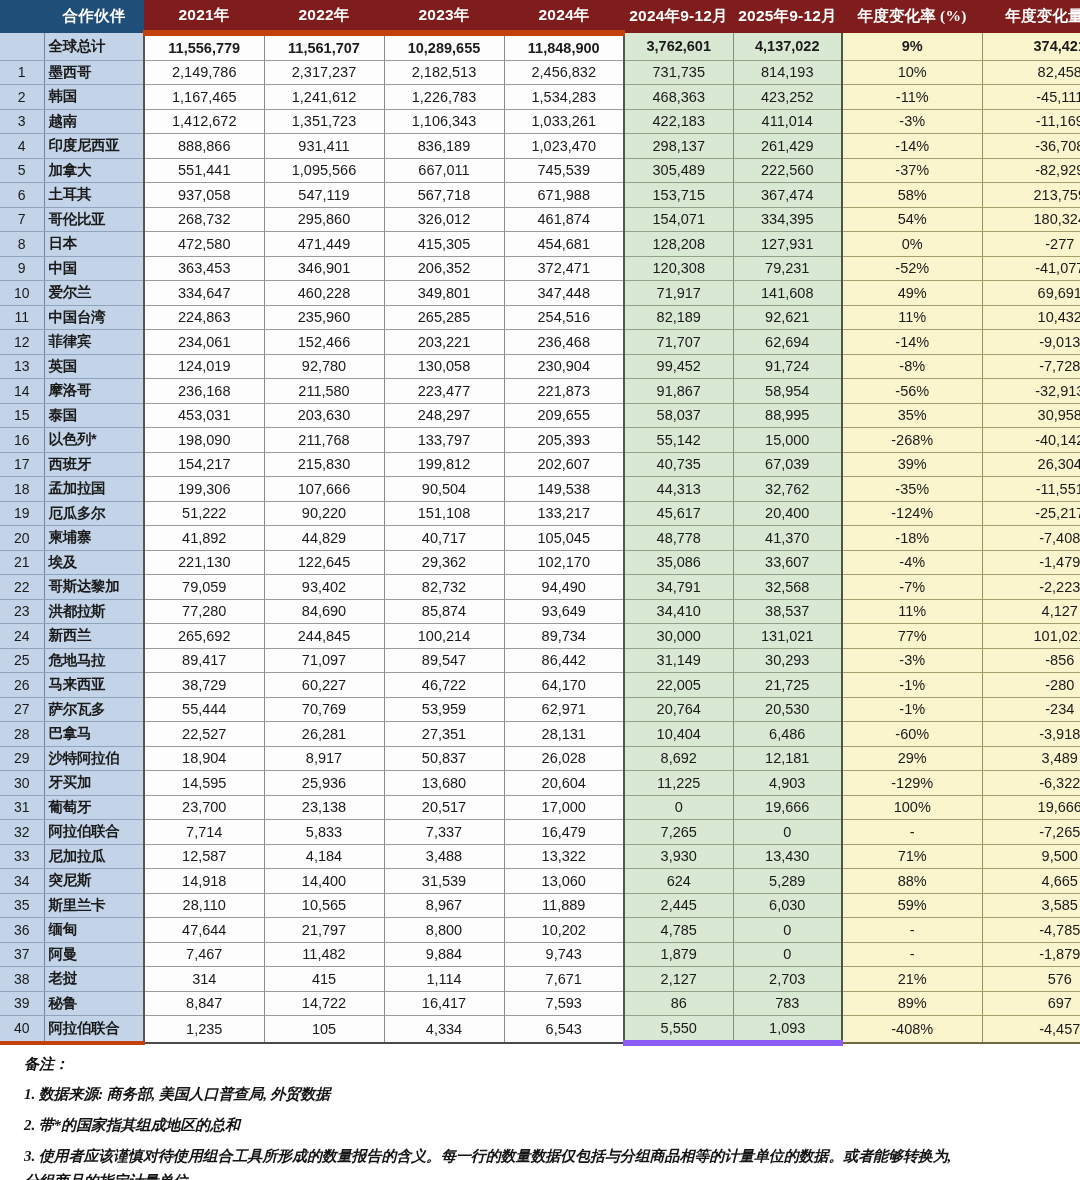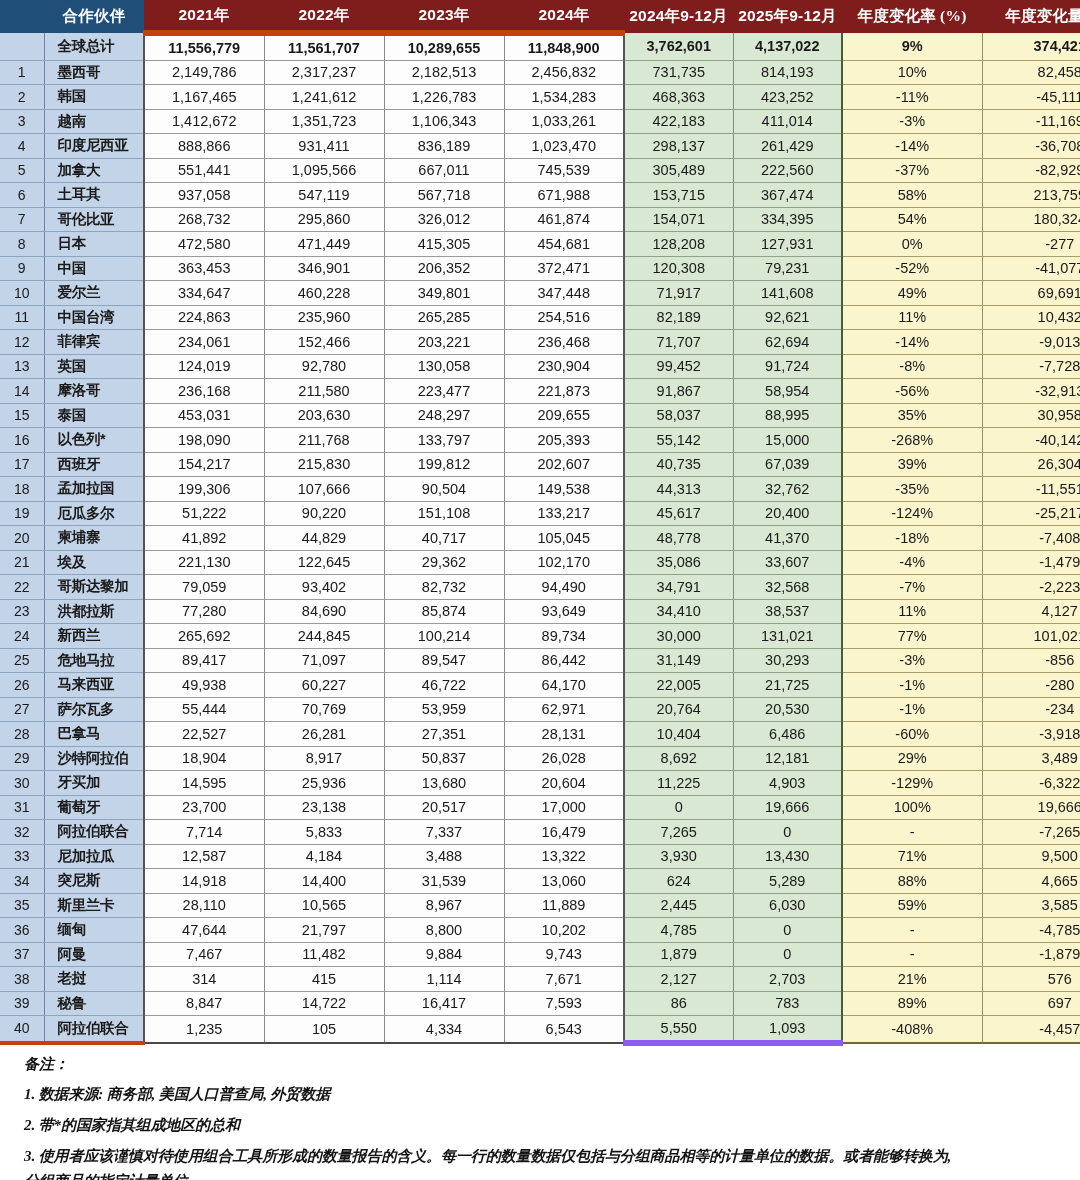--- a/index.html
+++ b/index.html
@@ -71,21 +71,21 @@
   }
   td.partner {
     width: 92px;
     background: #c3d4e8;
     text-align: left;
     font-weight: bold;
     font-size: 14.5px;
     border-right: 2px solid #555555;
     border-bottom: 1px solid #8ea4bd;
     letter-spacing: -0.3px;
-    padding-left: 13px;
+    padding-left: 4px;
     overflow: hidden;
   }
   td.num {
     width: 112px;
     background: #fdfdfd;
     text-align: center;
   }
   td.green {
     width: 101px;
     background: #d9e8d2;
@@ -464,21 +464,21 @@
           <td class="num">89,547</td>
           <td class="num nlast">86,442</td>
           <td class="green gfirst">31,149</td>
           <td class="green glast">30,293</td>
           <td class="yellow ypct">-3%</td>
           <td class="yellow ydelta">-856</td>
         </tr>
         <tr>
           <td class="idx">26</td>
           <td class="partner">马来西亚</td>
-          <td class="num nfirst">49,938</td>
+          <td class="num nfirst">38,729</td>
           <td class="num">60,227</td>
           <td class="num">46,722</td>
           <td class="num nlast">64,170</td>
           <td class="green gfirst">22,005</td>
           <td class="green glast">21,725</td>
           <td class="yellow ypct">-1%</td>
           <td class="yellow ydelta">-280</td>
         </tr>
         <tr>
           <td class="idx">27</td>

